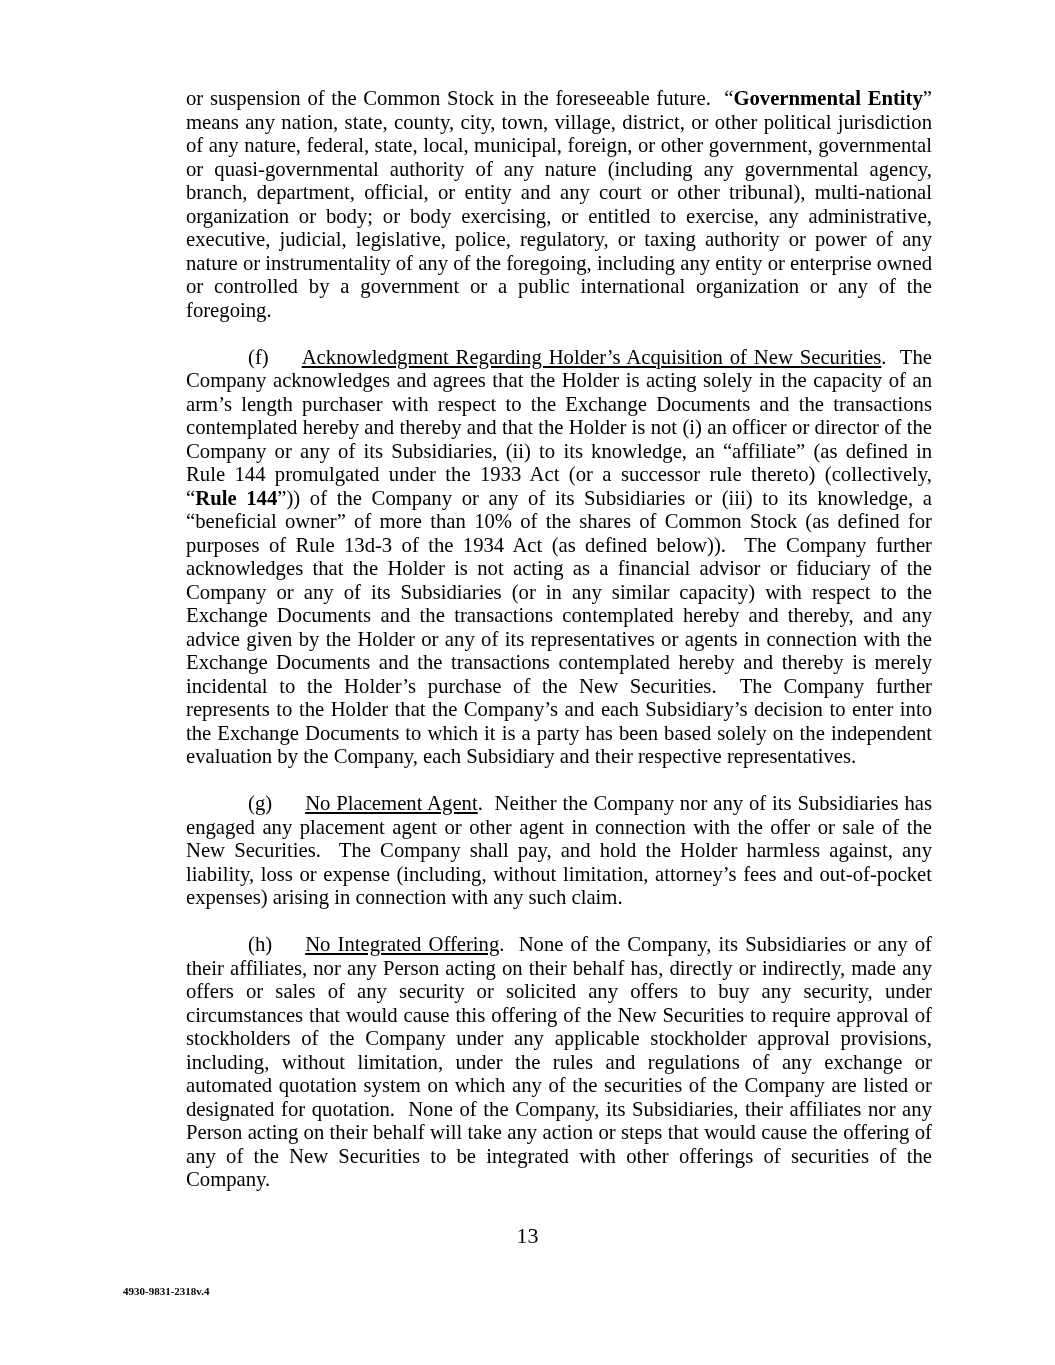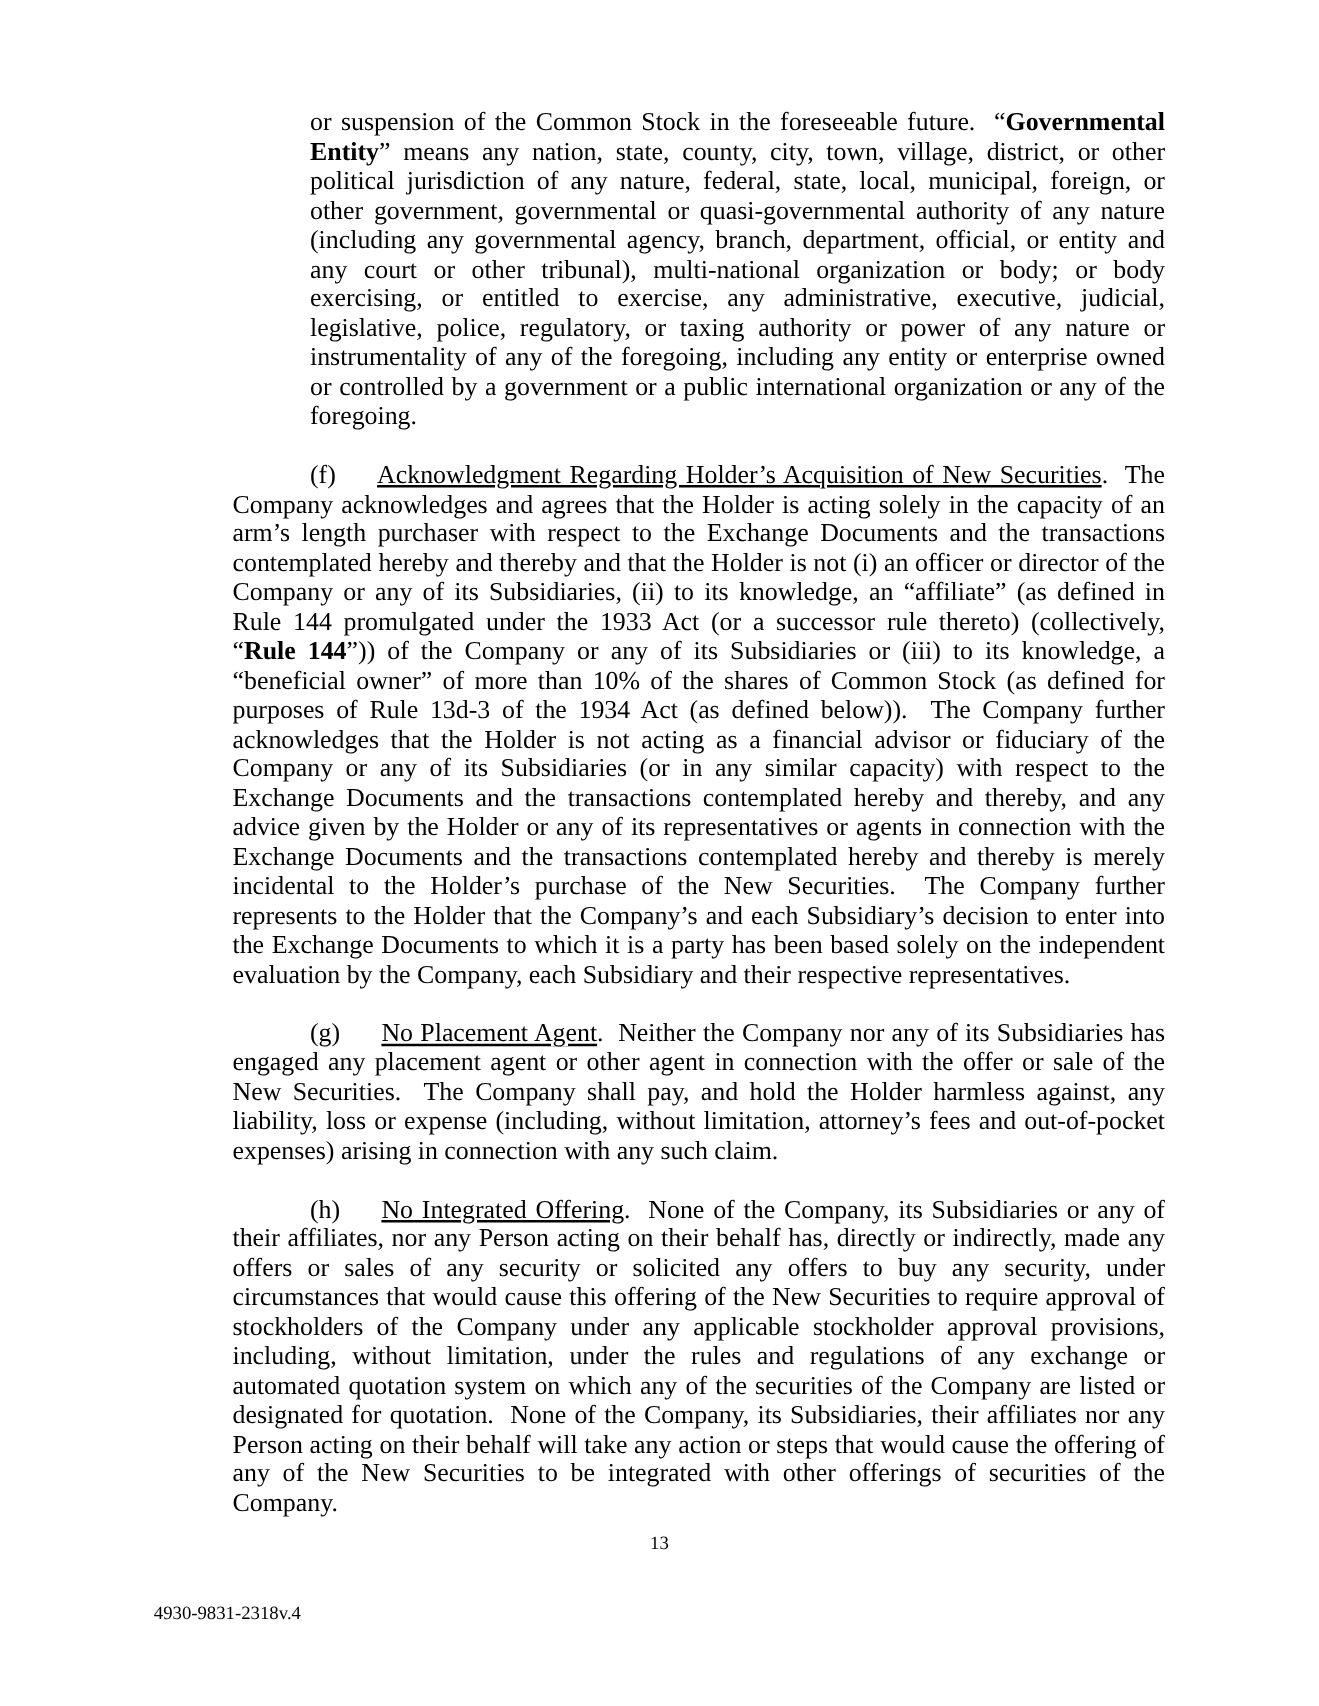--- a/index.html
+++ b/index.html
@@ -16,40 +16,41 @@
     left: 186px;
     top: 87px;
     width: 746px;
   }
   .para {
     font-size: 20.7px;
     line-height: 23.5px;
     text-align: justify;
     margin: 0 0 23.5px 0;
   }
-  .para.block-indent { margin-left: 62px; }
+  .para.block-indent { }
   .para.clause { text-indent: 62px; font-family: Liberation Serif, serif; }
   .seg-b { font-weight: bold; }
   .seg-u { text-decoration: underline; }
   .tab { display: inline-block; width: 33px; }
   .page-number {
     position: absolute;
     top: 1224px;
     left: 0;
     width: 1055px;
     text-align: center;
-    font-size: 15px;
+    font-size: 22px;
     line-height: 23.5px;
   }
   .footer-code {
     position: absolute;
     top: 1283px;
     left: 123px;
-    font-size: 15px;
+    font-size: 11px;
     line-height: 16px;
+    font-weight: bold;
   }
 </style>
 </head>
 <body>
 
 <div class="doc-body" id="doc-body">
     <p class="para block-indent"><span>or suspension of the Common Stock in the foreseeable future.&nbsp; “</span><span class="seg-b">Governmental Entity</span><span>” means any nation, state, county, city, town, village, district, or other political jurisdiction of any nature, federal, state, local, municipal, foreign, or other government, governmental or quasi-governmental authority of any nature (including any governmental agency, branch, department, official, or entity and any court or other tribunal), multi-national organization or body; or body exercising, or entitled to exercise, any administrative, executive, judicial, legislative, police, regulatory, or taxing authority or power of any nature or instrumentality of any of the foregoing, including any entity or enterprise owned or controlled by a government or a public international organization or any of the foregoing.</span></p>
     <p class="para clause"><span>(f)</span><span class="tab"></span><span class="seg-u">Acknowledgment Regarding Holder’s Acquisition of New Securities</span><span>.&nbsp; The Company acknowledges and agrees that the Holder is acting solely in the capacity of an arm’s length purchaser with respect to the Exchange Documents and the transactions contemplated hereby and thereby and that the Holder is not (i) an officer or director of the Company or any of its Subsidiaries, (ii) to its knowledge, an “affiliate” (as defined in Rule 144 promulgated under the 1933 Act (or a successor rule thereto) (collectively, “</span><span class="seg-b">Rule 144</span><span>”)) of the Company or any of its Subsidiaries or (iii) to its knowledge, a “beneficial owner” of more than 10% of the shares of Common Stock (as defined for purposes of Rule 13d-3 of the 1934 Act (as defined below)).&nbsp; The Company further acknowledges that the Holder is not acting as a financial advisor or fiduciary of the Company or any of its Subsidiaries (or in any similar capacity) with respect to the Exchange Documents and the transactions contemplated hereby and thereby, and any advice given by the Holder or any of its representatives or agents in connection with the Exchange Documents and the transactions contemplated hereby and thereby is merely incidental to the Holder’s purchase of the New Securities.&nbsp; The Company further represents to the Holder that the Company’s and each Subsidiary’s decision to enter into the Exchange Documents to which it is a party has been based solely on the independent evaluation by the Company, each Subsidiary and their respective representatives.</span></p>
     <p class="para clause"><span>(g)</span><span class="tab"></span><span class="seg-u">No Placement Agent</span><span>.&nbsp; Neither the Company nor any of its Subsidiaries has engaged any placement agent or other agent in connection with the offer or sale of the New Securities.&nbsp; The Company shall pay, and hold the Holder harmless against, any liability, loss or expense (including, without limitation, attorney’s fees and out-of-pocket expenses) arising in connection with any such claim.</span></p>
     <p class="para clause"><span>(h)</span><span class="tab"></span><span class="seg-u">No Integrated Offering</span><span>.&nbsp; None of the Company, its Subsidiaries or any of their affiliates, nor any Person acting on their behalf has, directly or indirectly, made any offers or sales of any security or solicited any offers to buy any security, under circumstances that would cause this offering of the New Securities to require approval of stockholders of the Company under any applicable stockholder approval provisions, including, without limitation, under the rules and regulations of any exchange or automated quotation system on which any of the securities of the Company are listed or designated for quotation.&nbsp; None of the Company, its Subsidiaries, their affiliates nor any Person acting on their behalf will take any action or steps that would cause the offering of any of the New Securities to be integrated with other offerings of securities of the Company.</span></p>

